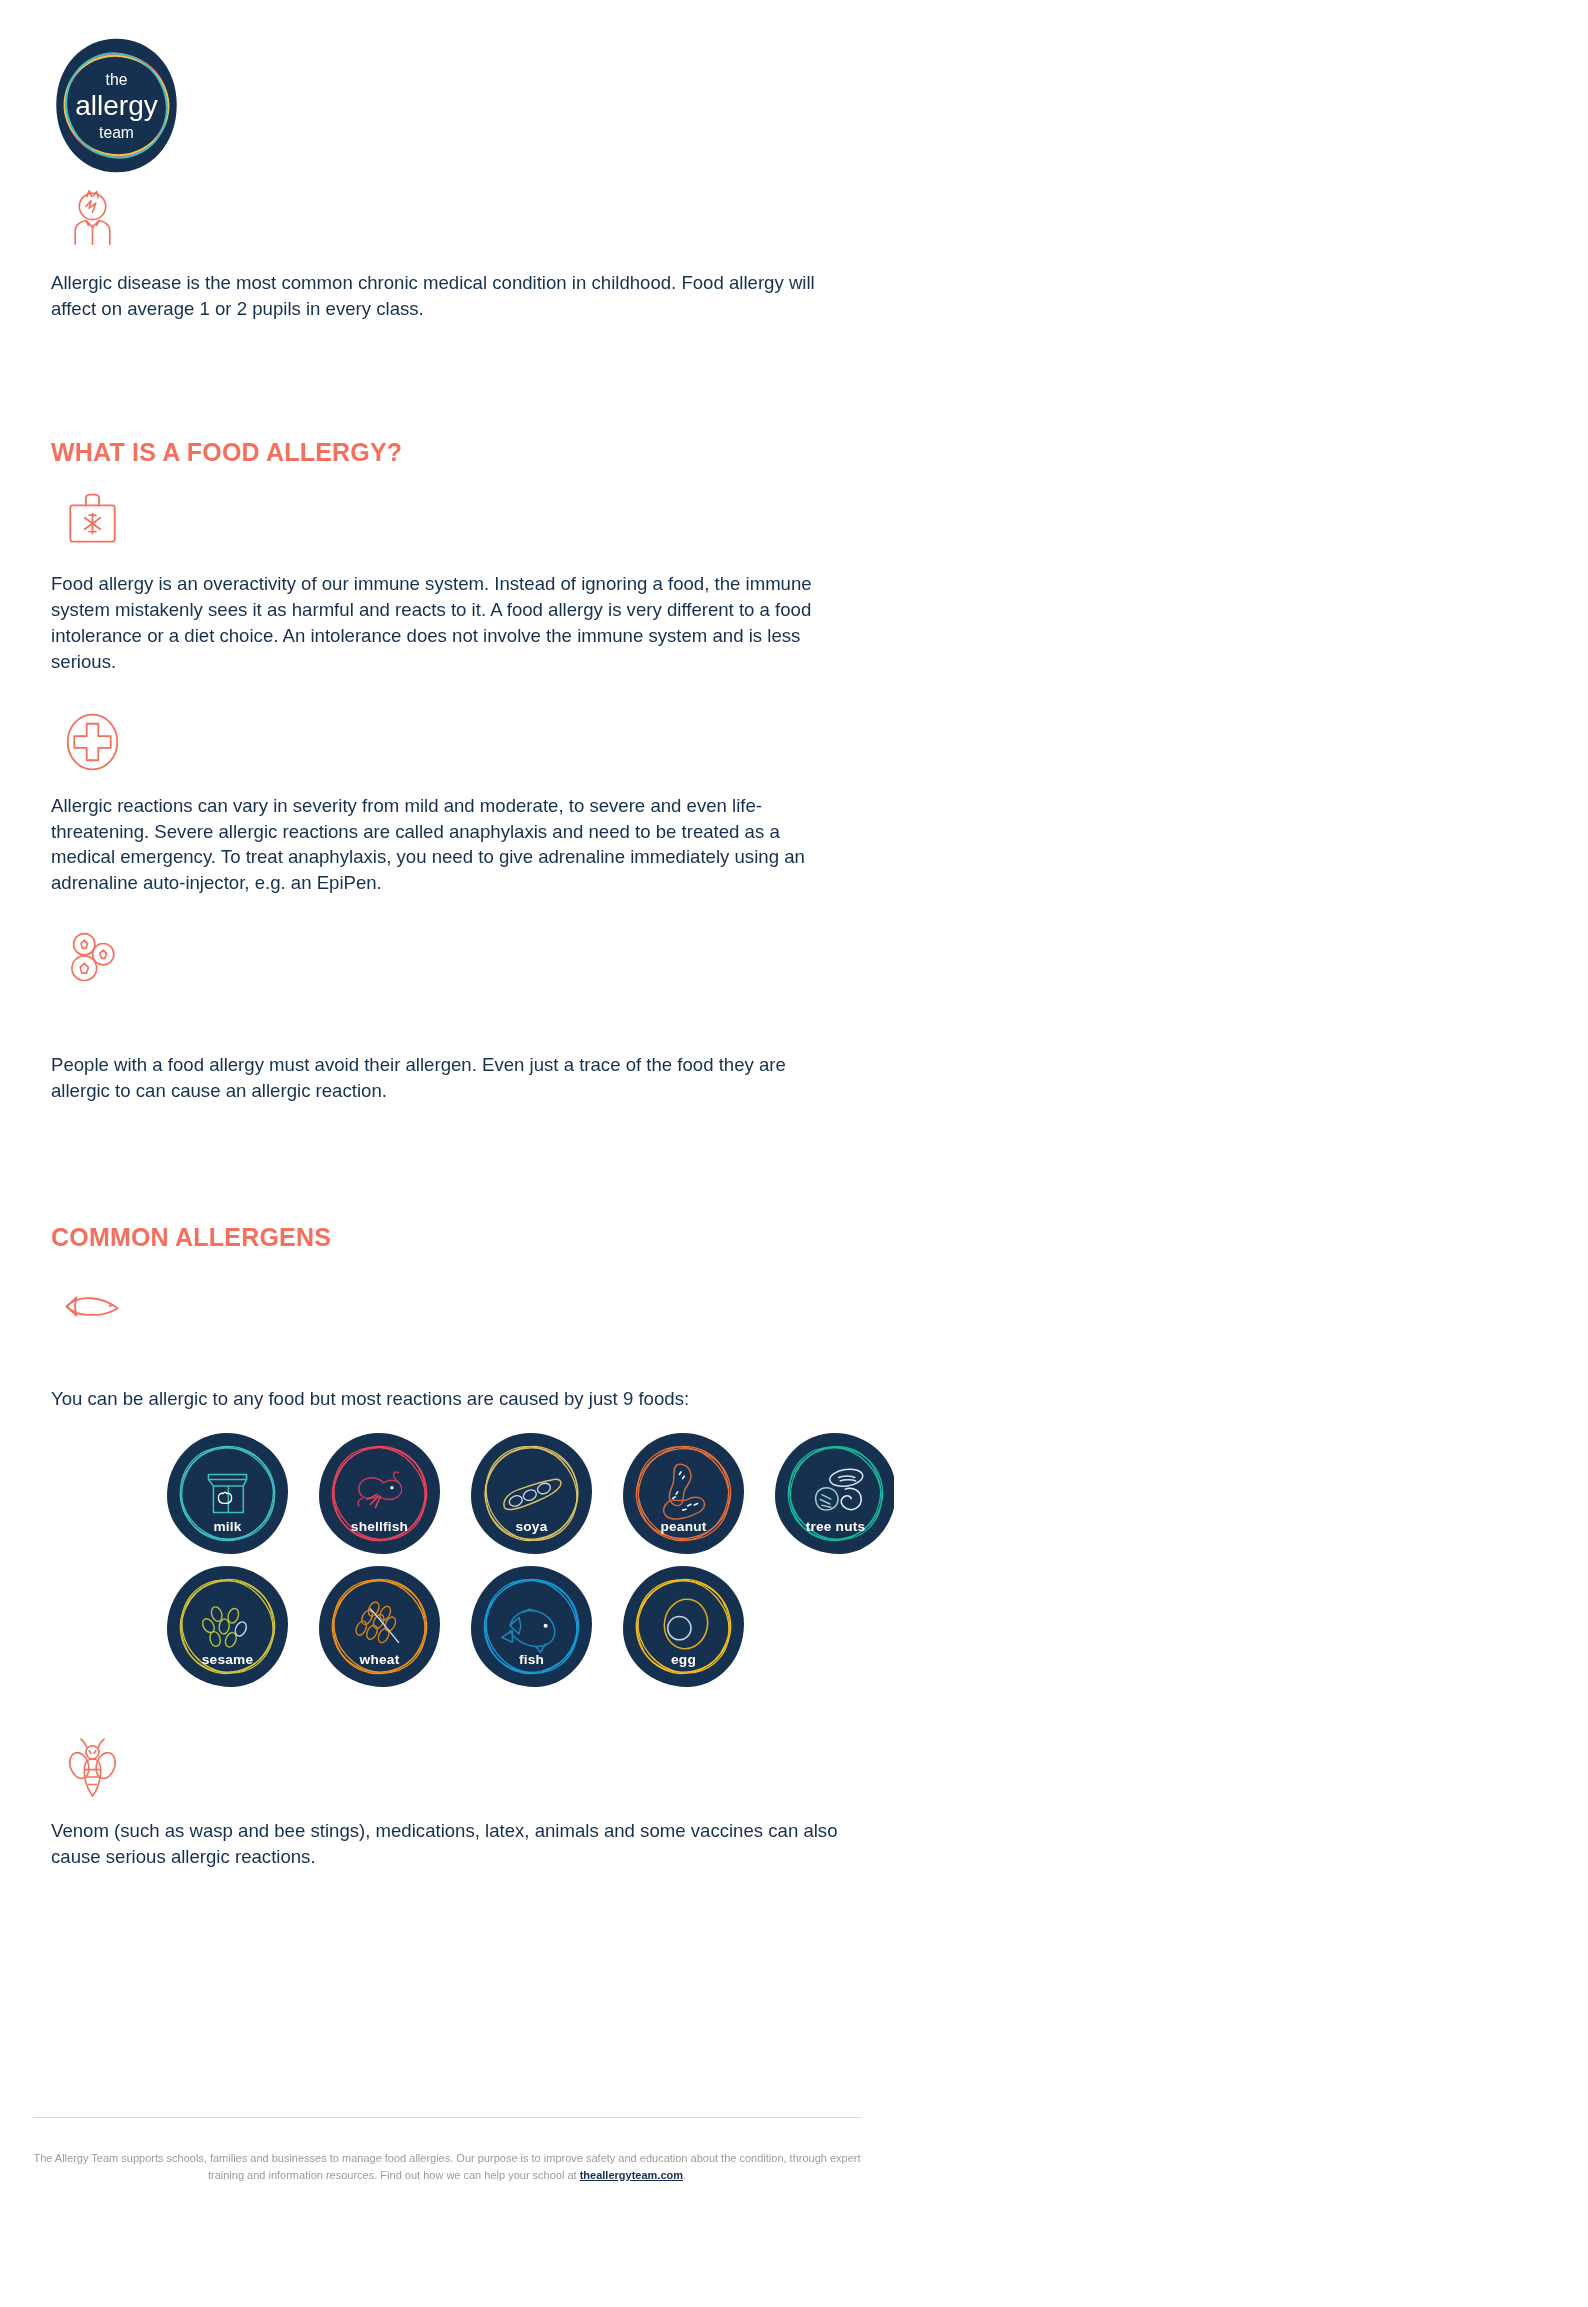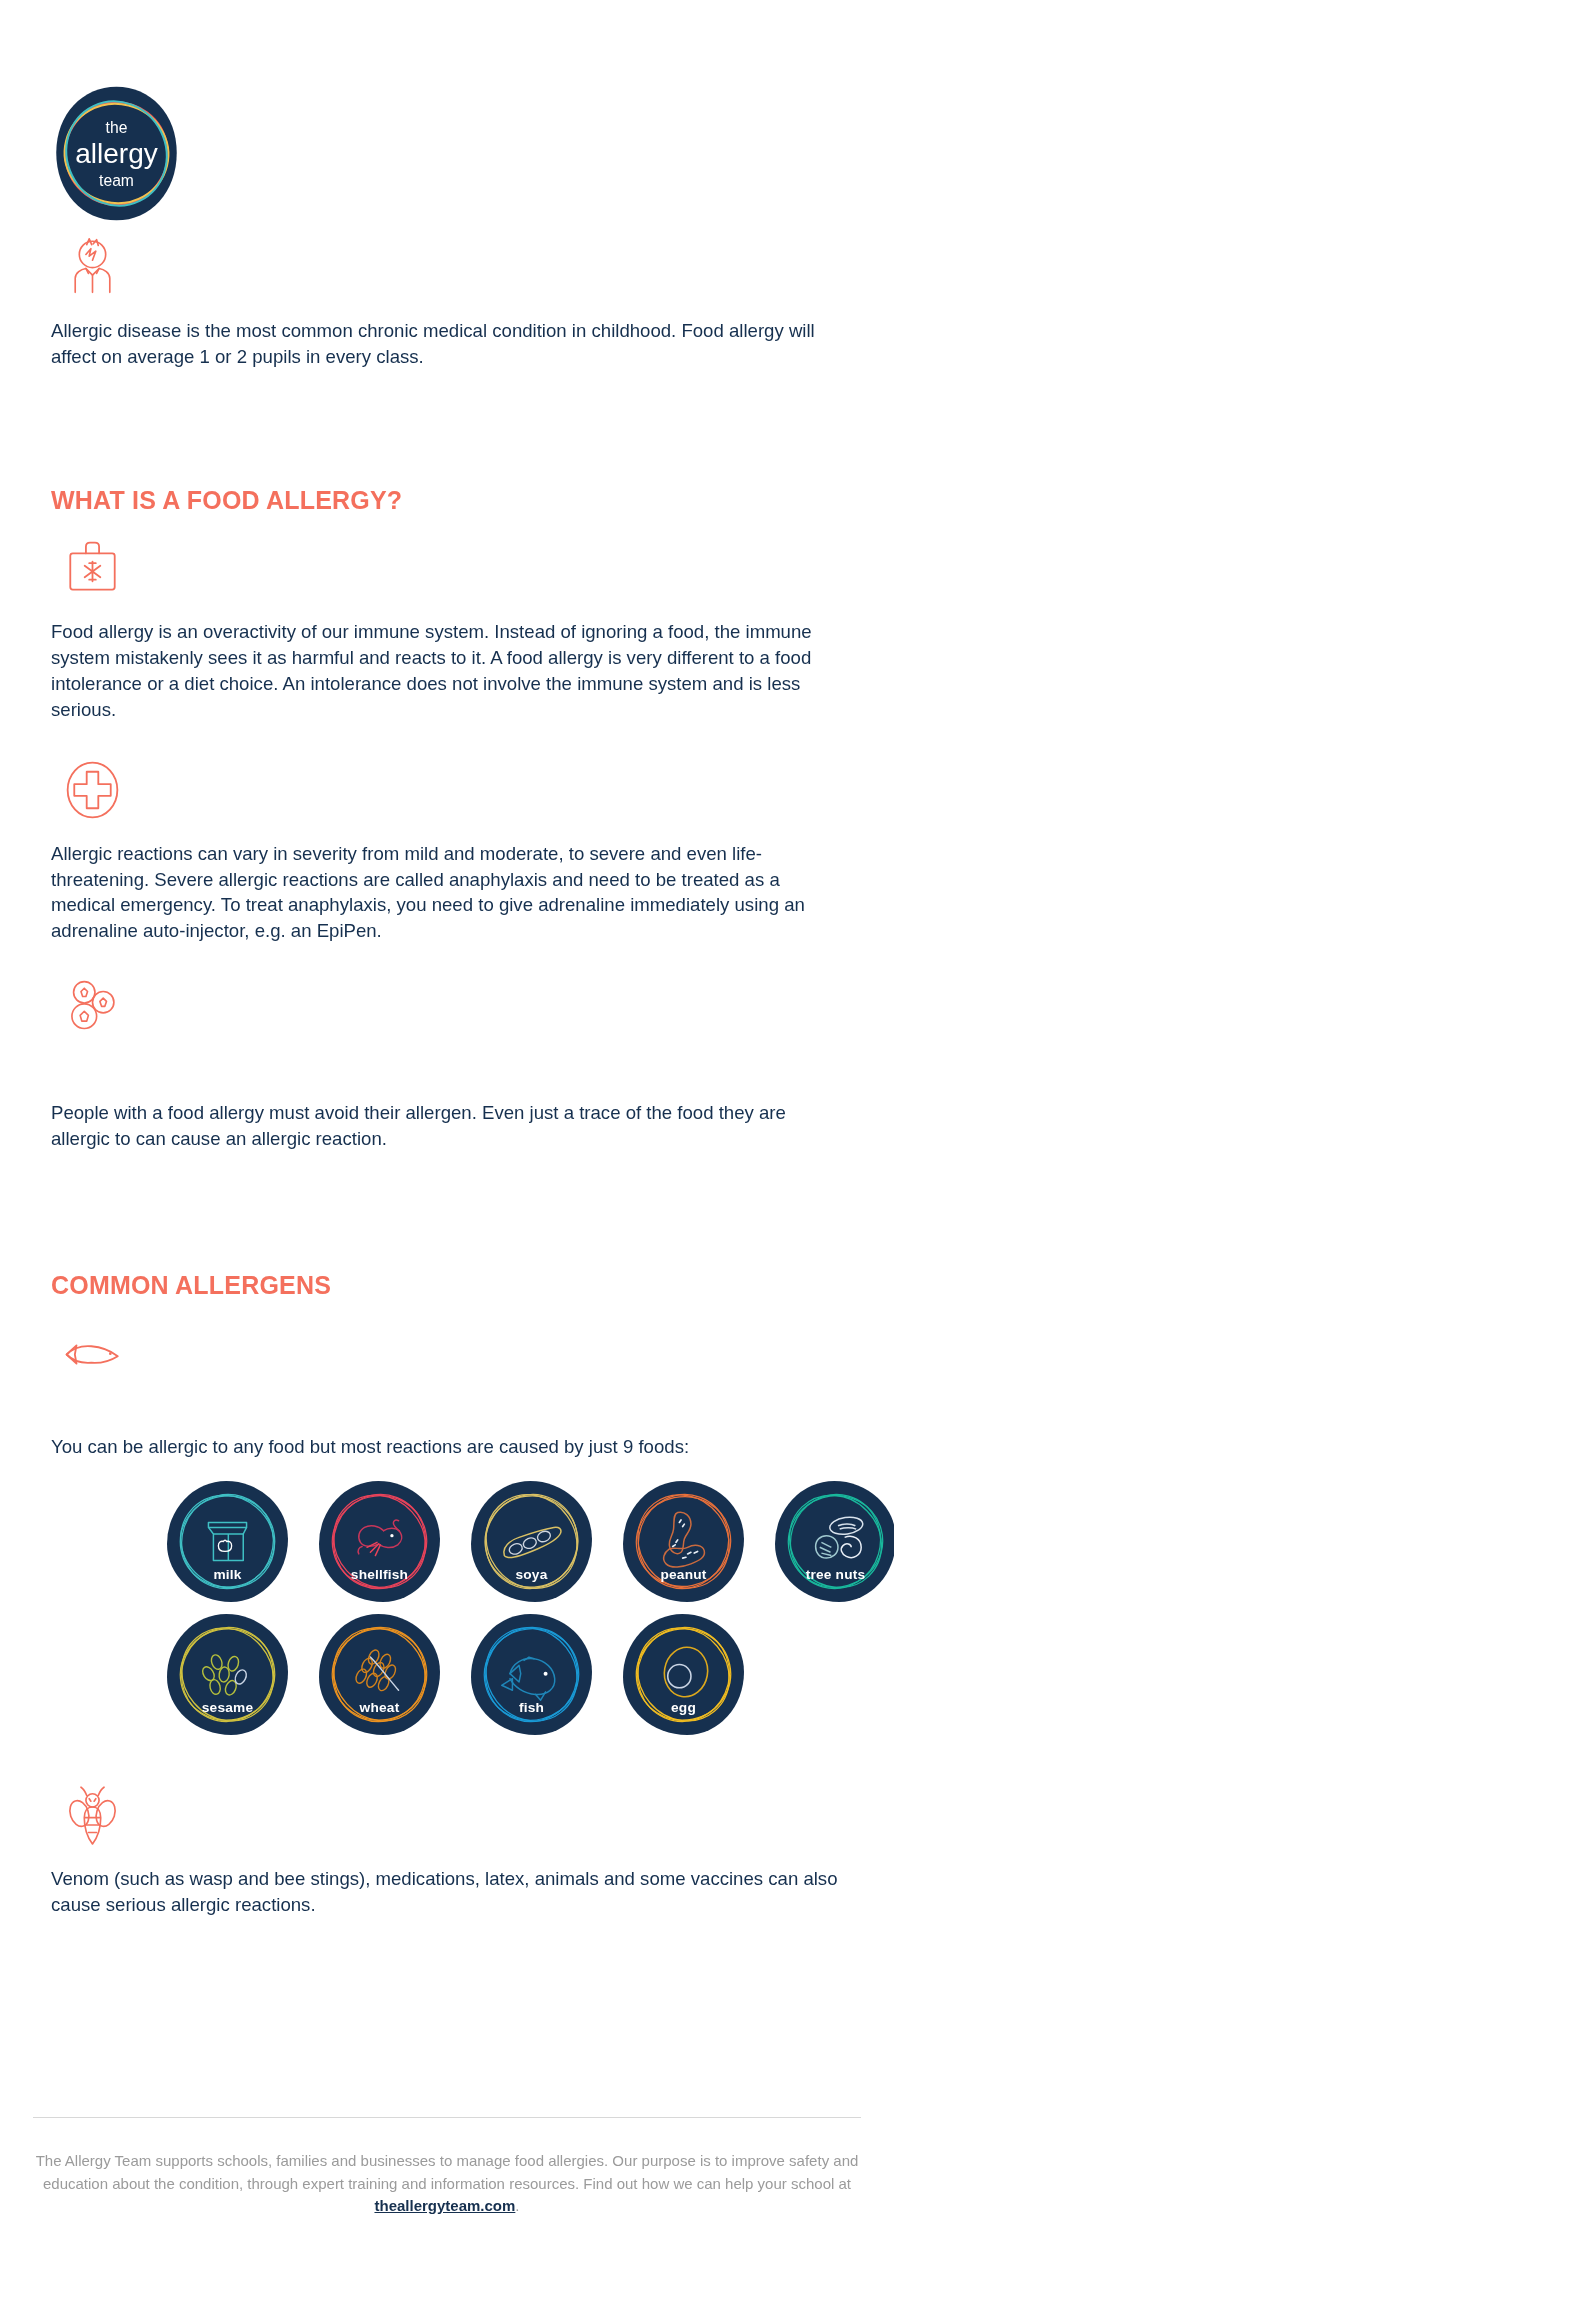--- a/index.html
+++ b/index.html
@@ -18,21 +18,20 @@
     background: #ffffff;
     overflow: hidden;
   }
 
   
   .header {
     display: flex;
     align-items: center;
     padding: 36px 33px 0 51px;
     height: 174px;
-    margin-top: 48px;
   }
   .logo-wrap {
     width: 131px;
     height: 137px;
     flex: 0 0 131px;
     position: relative;
   }
   .page-title {
     margin-left: 31px;
     font-size: 47px;
@@ -122,21 +121,21 @@
     height: 0.8px;
     background: #d8d8d8;
   }
   .footer {
     position: absolute;
     left: 33px;
     right: 33px;
     top: 2150px;
     text-align: center;
     color: #9b9b9b;
-    font-size: 15px;
+    font-size: 11px;
     line-height: 1.5;
     font-family: "Liberation Sans", sans-serif;
   }
   .footer .link {
     color: #16304f;
     font-weight: bold;
     text-decoration: underline;
   }
 </style>
 </head>

